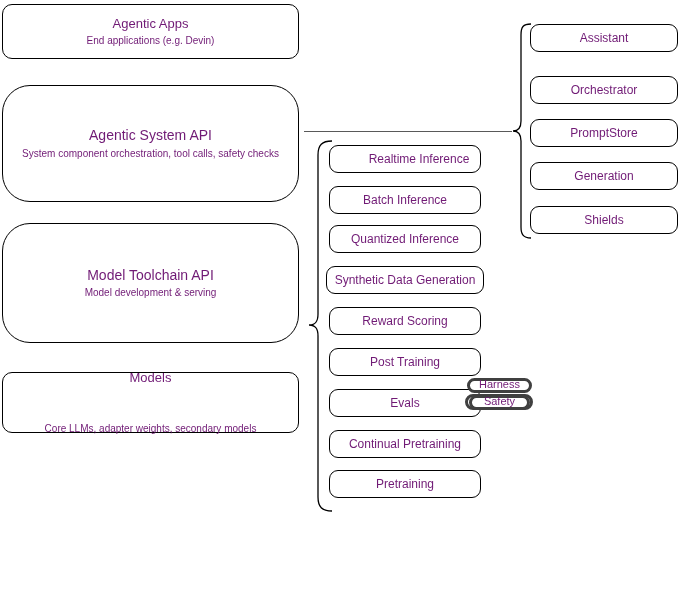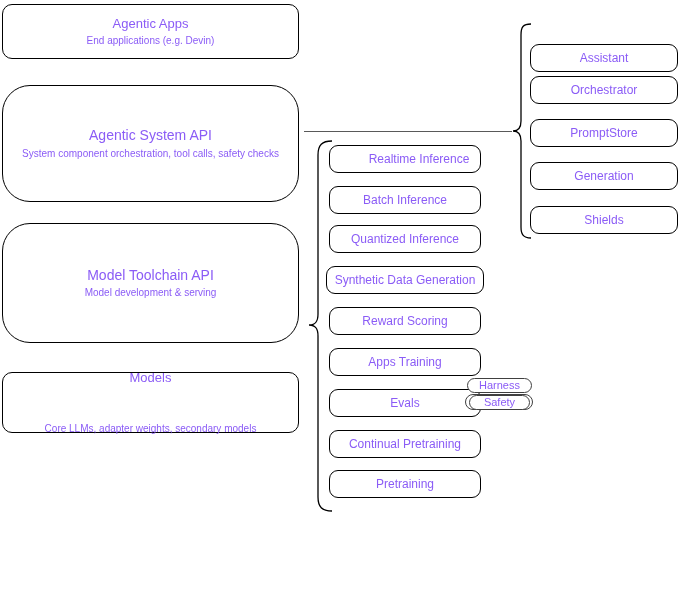--- a/index.html
+++ b/index.html
@@ -1,18 +1,18 @@
 <!DOCTYPE html>
 <html><head>
 <meta charset="utf-8">
 <style>
   html,body { margin:0; padding:0; background:#ffffff; }
   .canvas {
     position:relative; width:682px; height:591px; background:#ffffff;
-    font-family:"Liberation Sans", sans-serif; color:#8b5cf6;
+    font-family:"Liberation Sans", sans-serif; color:#701a75;
     overflow:hidden;
     border-radius:19px;
   }
   .lbox {
     position:absolute; left:2px; width:297px; box-sizing:border-box;
     border:1px solid #000; border-radius:10px; background:#fff;
     display:flex; flex-direction:column; align-items:center; justify-content:center;
     gap:4px; text-align:center; z-index:1;
   }
   .lbox.api { border-radius:28px; }
@@ -23,22 +23,22 @@
     position:absolute; height:28px; box-sizing:border-box;
     border:1px solid #000; border-radius:9px; background:#fff;
     display:flex; align-items:center; justify-content:center;
     font-size:12px; z-index:1; white-space:nowrap;
   }
   .mbox { left:329px; width:152px; }
   .mbox.wide { left:326px; width:158px; }
   .rbox { left:530px; width:148px; }
   .oval {
     position:absolute; box-sizing:border-box;
-    border:1px solid #404040; border-radius:999px; background:#fff;
-    display:flex; align-items:center; justify-content:center;
+    border:3px solid #404040; border-radius:999px; background:#fff;
+    display:flex; align-items:flex-end; justify-content:center;
     font-size:11px; line-height:1; z-index:3; white-space:nowrap;
   }
   svg.overlay {
     position:absolute; left:0; top:0; width:682px; height:591px;
     z-index:2; pointer-events:none;
   }
 </style>
 </head>
 <body>
 
@@ -75,21 +75,21 @@
   <div class="mbox" style="top:225px;">
     <span>Quantized Inference</span>
   </div>
   <div class="mbox wide" style="top:266px;">
     <span>Synthetic Data Generation</span>
   </div>
   <div class="mbox" style="top:307px;">
     <span>Reward Scoring</span>
   </div>
   <div class="mbox" style="top:348px;">
-    <span>Apps Training</span>
+    <span>Post Training</span>
   </div>
   <div class="mbox" style="top:389px;">
     <span>Evals</span>
   </div>
   <div class="mbox" style="top:430px;">
     <span>Continual Pretraining</span>
   </div>
   <div class="mbox" style="top:470px;">
     <span>Pretraining</span>
   </div>
@@ -97,21 +97,21 @@
   <div class="oval" style="left:467px; top:378px; width:65px; height:15px;">
     <span>Harness</span>
   </div>
   <div class="oval" style="left:465px; top:394px; width:68px; height:16px;">
     <span>Inference</span>
   </div>
   <div class="oval" style="left:469px; top:395px; width:61px; height:15px;">
     <span>Safety</span>
   </div>
 
-  <div class="rbox" style="top:44px;">
+  <div class="rbox" style="top:24px;">
     <span>Assistant</span>
   </div>
   <div class="rbox" style="top:76px;">
     <span>Orchestrator</span>
   </div>
   <div class="rbox" style="top:119px;">
     <span>PromptStore</span>
   </div>
   <div class="rbox" style="top:162px;">
     <span>Generation</span>

